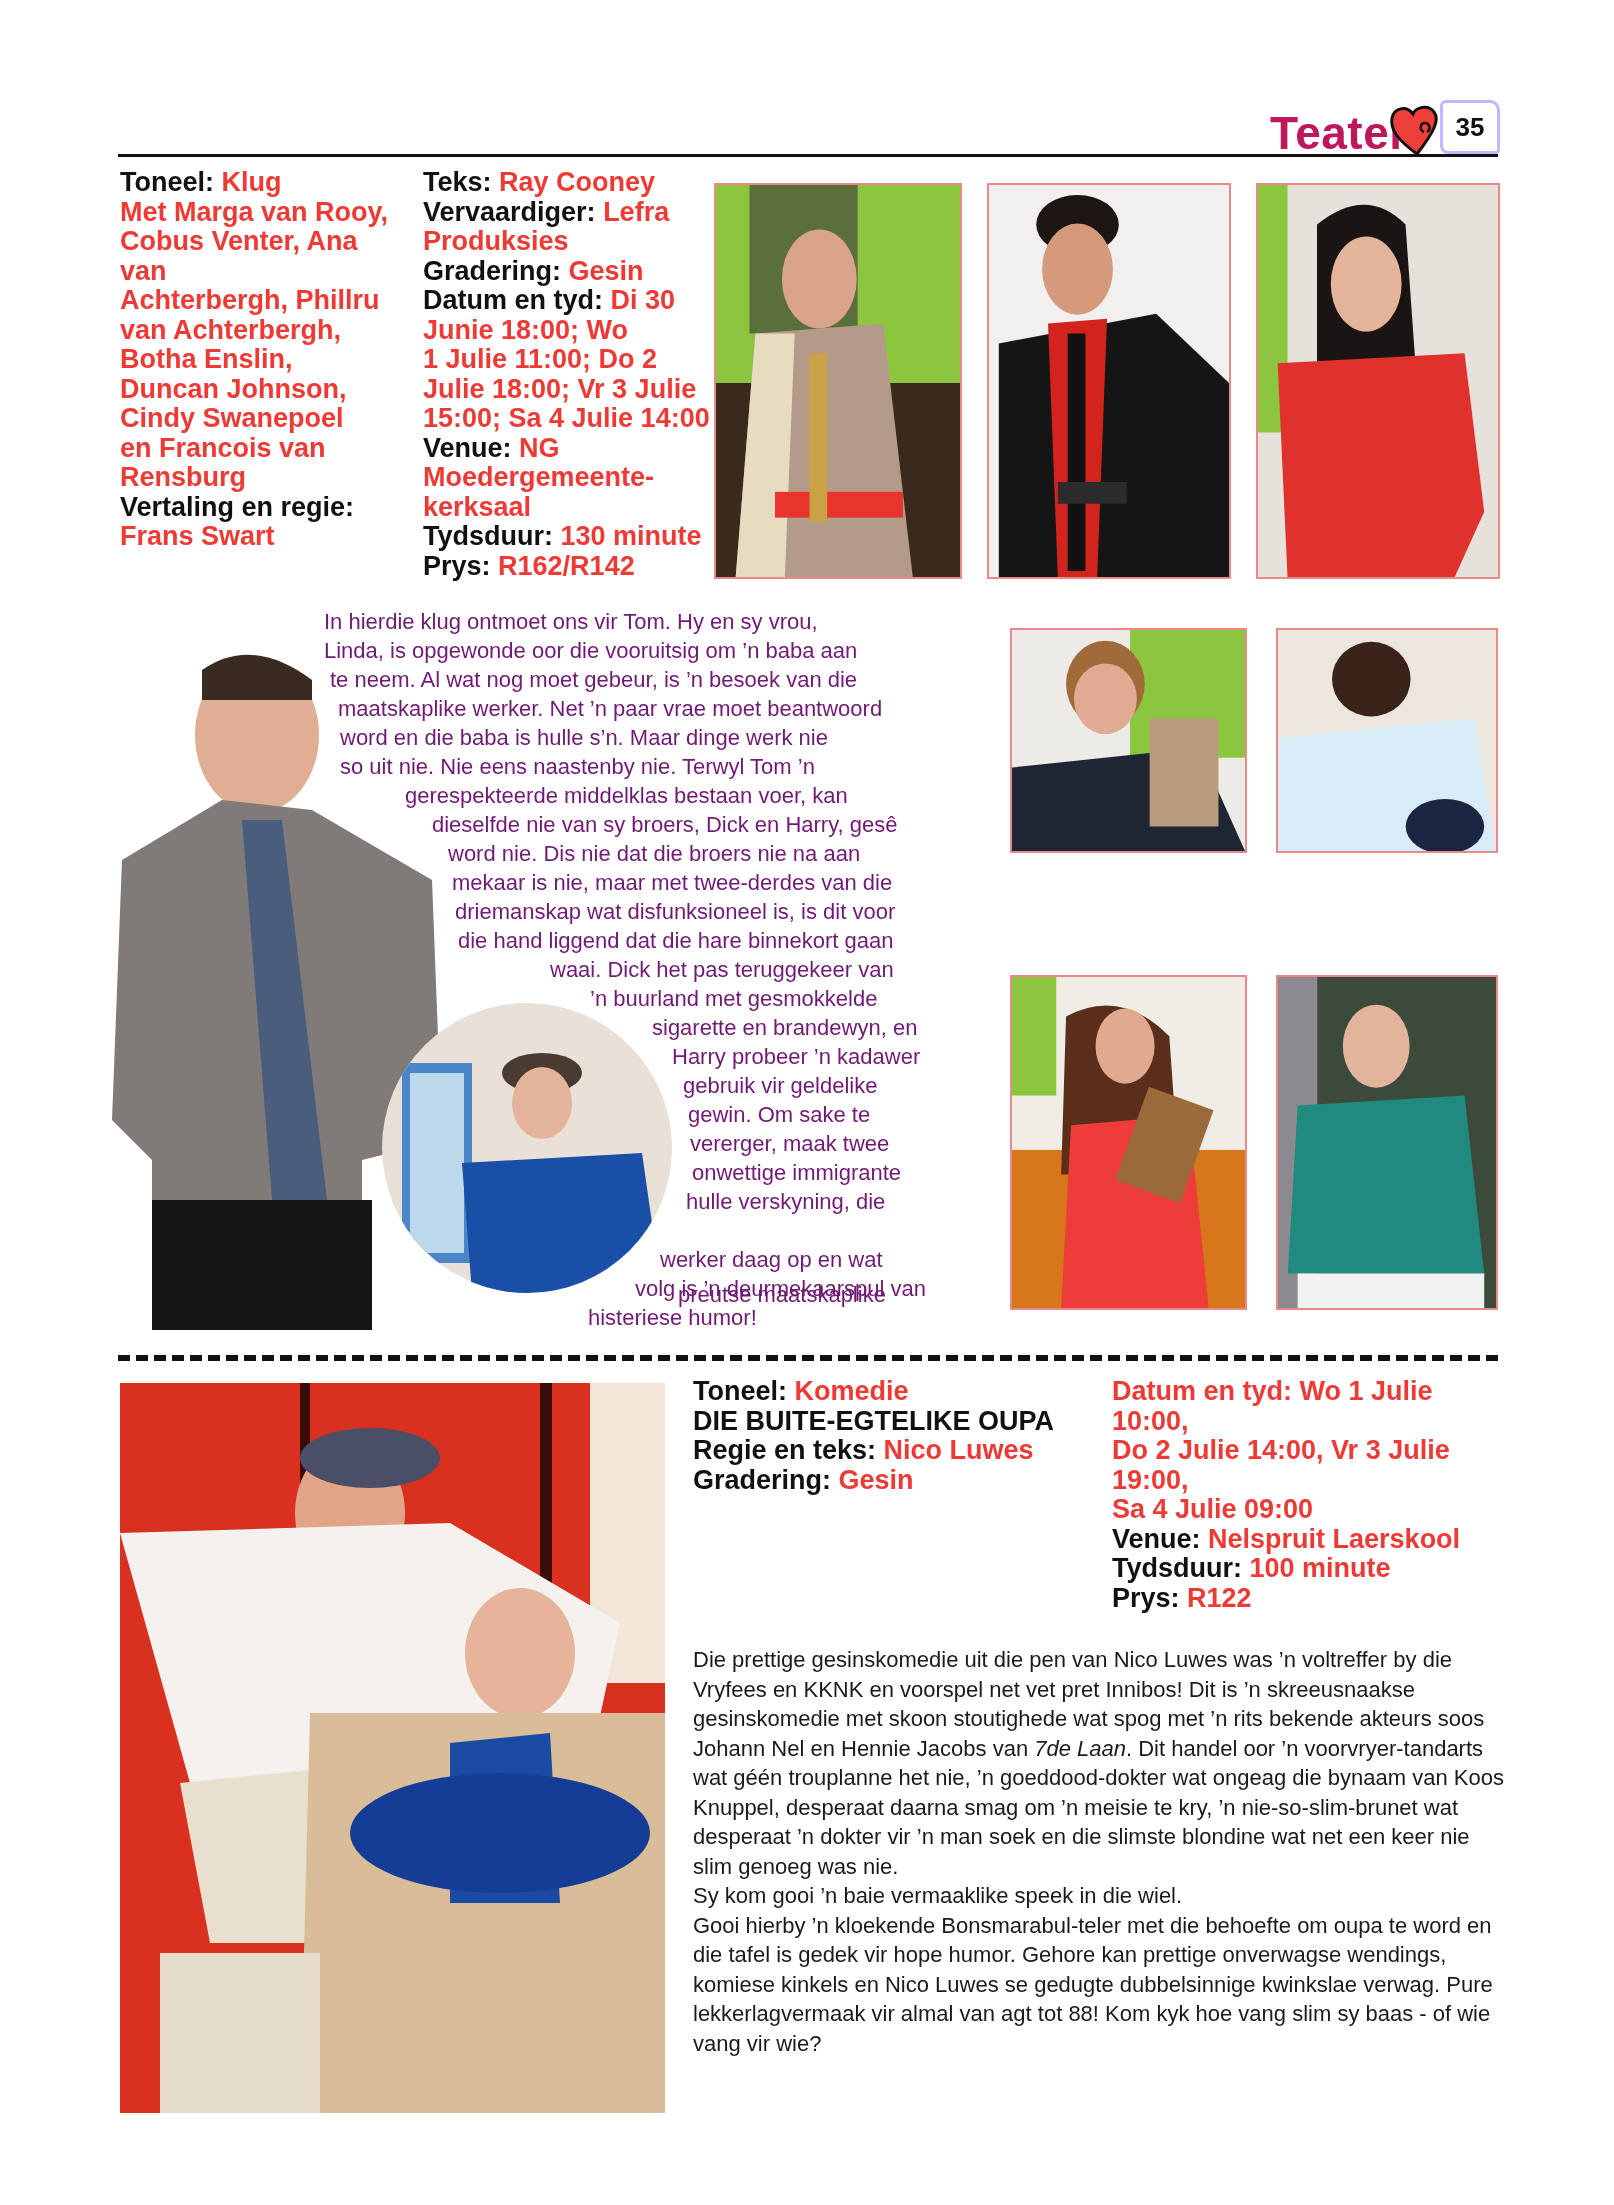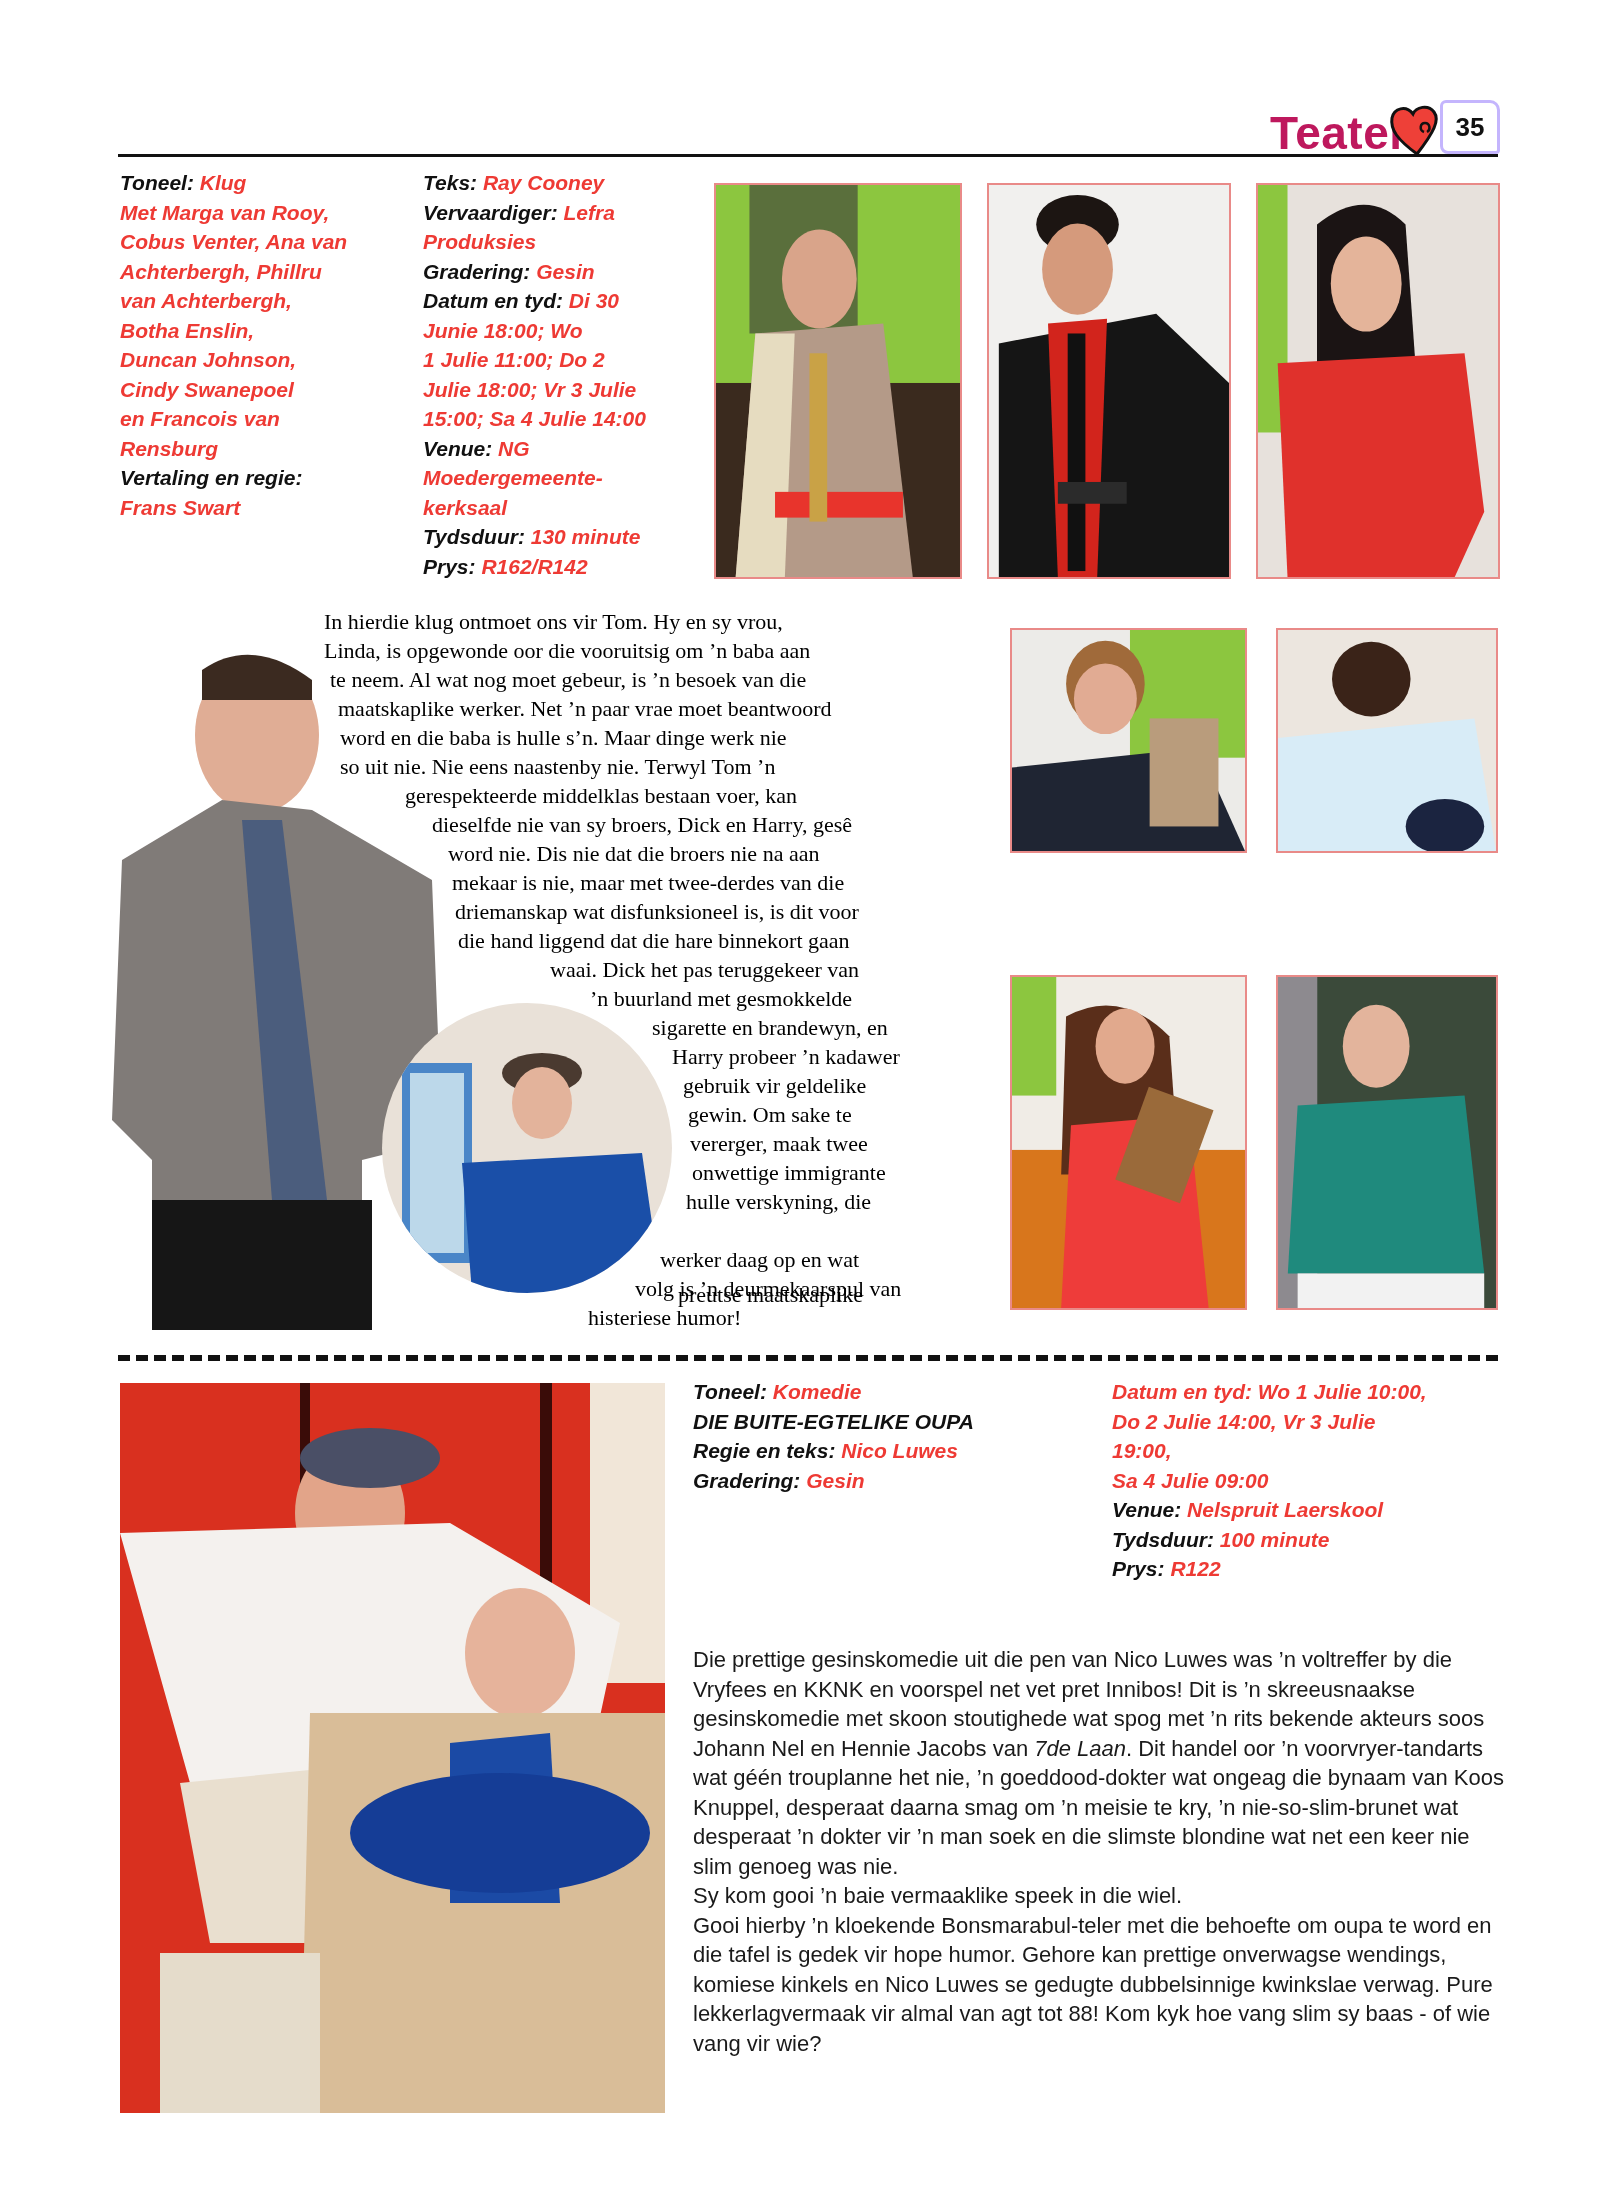--- a/index.html
+++ b/index.html
@@ -8,32 +8,32 @@
 
     .abs { position: absolute; }
 
     
     .header-rule { left: 118px; top: 154px; width: 1380px; height: 3px; background: #111; }
     .section-title { left: 1270px; top: 106px; font-size: 46px; font-weight: bold; color: #be185d; letter-spacing: 0.5px; }
     .heart-icon { left: 1388px; top: 102px; width: 58px; height: 56px; }
     .page-num-box { left: 1440px; top: 100px; width: 60px; height: 54px; border: 3px solid #c4b5fd; border-radius: 6px 10px 4px 8px; background: #fff; display: flex; align-items: center; justify-content: center; font-size: 26px; font-weight: bold; color: #111; }
 
     
-    .info { font-size: 21px; font-weight: bold; line-height: 29.5px; color: #111; font-style: italic; }
+    .info { font-size: 27px; font-weight: bold; line-height: 29.5px; color: #111; }
     .info .red { color: #ee3a34; }
     .info .blk { color: #111; }
     .info-col1 { left: 120px; top: 168px; width: 290px; }
     .info-col2 { left: 423px; top: 168px; width: 290px; }
 
     
     .photo { position: absolute; border: 2px solid #e98a88; overflow: hidden; }
     .photo .ph { width: 100%; height: 100%; }
 
     
-    .article-line { position: absolute; font-size: 22px; line-height: 29.4px; color: #000000; white-space: nowrap; font-family: Liberation Serif, serif; }
+    .article-line { position: absolute; font-size: 22px; line-height: 29.4px; color: #701a75; white-space: nowrap; }
 
     
     .cutout { left: 112px; top: 640px; width: 360px; height: 690px; }
     .circle-photo { left: 382px; top: 1003px; width: 290px; height: 290px; border-radius: 50%; overflow: hidden; }
 
     
     .dashed-divider { left: 118px; top: 1355px; width: 1380px; height: 0; border-top: 6px dashed #111; }
 
     
     .bottom-photo { left: 120px; top: 1383px; width: 545px; height: 730px; overflow: hidden; }

